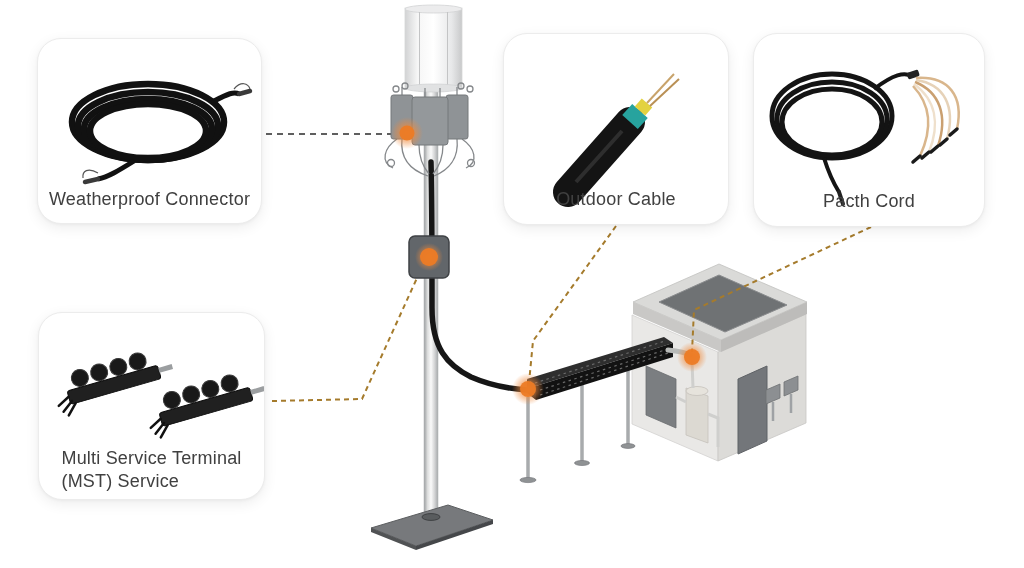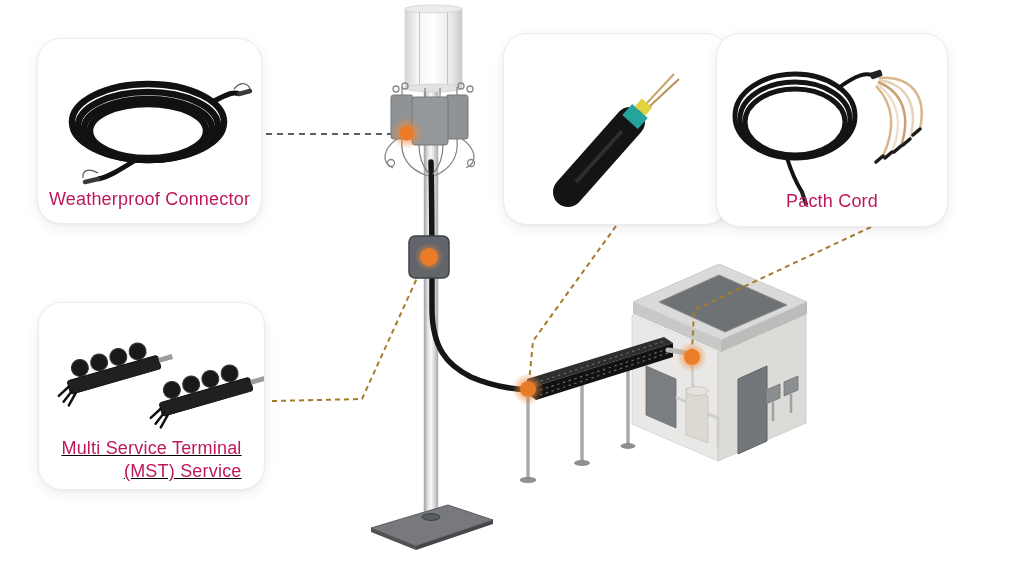--- a/index.html
+++ b/index.html
@@ -9,27 +9,27 @@
   }
   #scene { position:absolute; left:0; top:0; width:1024px; height:568px; }
   .card {
     position:absolute; background:#ffffff;
     border:1px solid #ececec; border-radius:24px;
     box-shadow:0 4px 14px rgba(0,0,0,0.07), 0 1px 3px rgba(0,0,0,0.04);
     display:flex; flex-direction:column; align-items:center; justify-content:flex-end;
   }
   .card-image { position:absolute; left:0; top:0; }
   .card-label {
-    position:relative; z-index:2; text-align:right;
-    font-size:18px; color:#be185d; letter-spacing:0.2px; line-height:23px;margin-top:11px;
+    position:relative; z-index:2; text-align:left;
+    font-size:18px; color:#404040; letter-spacing:0.2px; line-height:23px;margin-top:11px;
   }
   #card-weatherproof { left:37px;  top:38px;  width:223px; height:184px; }
   #card-outdoor      { left:503px; top:33px;  width:224px; height:190px; }
-  #card-patch        { left:716px; top:33px;  width:230px; height:192px; }
-  #card-mst          { left:38px;  top:302px; width:225px; height:186px;text-decoration:underline; }
+  #card-patch        { left:753px; top:33px;  width:230px; height:192px; }
+  #card-mst          { left:38px;  top:312px; width:225px; height:186px; }
   #card-weatherproof .card-label { padding-bottom:12px; }
   #card-outdoor .card-label      { padding-bottom:13px; }
   #card-patch .card-label        { padding-bottom:13px; }
   #card-mst .card-label          { padding-bottom:6px; }
 </style>
 </head>
 <body>
 
 <div id="stage">
 
@@ -205,20 +205,21 @@
 
 <div class="card" id="card-outdoor">
   <svg class="card-image" viewBox="0 0 224 190" width="224" height="190">
     <line x1="64" y1="158" x2="126" y2="88" stroke="#141414" stroke-width="30" stroke-linecap="round"></line>
     <line x1="72" y1="148" x2="118" y2="97" stroke="#3c3c3c" stroke-width="4" opacity="0.65"></line>
     <line x1="126" y1="88" x2="136" y2="77" stroke="#27a39e" stroke-width="21"></line>
     <line x1="136" y1="77" x2="143" y2="69" stroke="#e3d23f" stroke-width="14"></line>
     <line x1="143" y1="69" x2="170" y2="40" stroke="#c8a36b" stroke-width="2"></line>
     <line x1="146" y1="72" x2="175" y2="45" stroke="#b99055" stroke-width="2"></line>
   </svg>
+  <div class="card-label">Outdoor Cable</div>
 </div>
 
 <div class="card" id="card-patch">
   <svg class="card-image" viewBox="0 0 230 192" width="230" height="192">
     <g fill="none" stroke="#141414" stroke-width="5">
       <ellipse cx="78" cy="82" rx="60" ry="42"></ellipse>
       <ellipse cx="78" cy="85" rx="55" ry="37"></ellipse>
       <ellipse cx="78" cy="88" rx="50" ry="33"></ellipse>
     </g>
     <path d="M120,55 C140,40 150,38 158,42" fill="none" stroke="#141414" stroke-width="4"></path>

